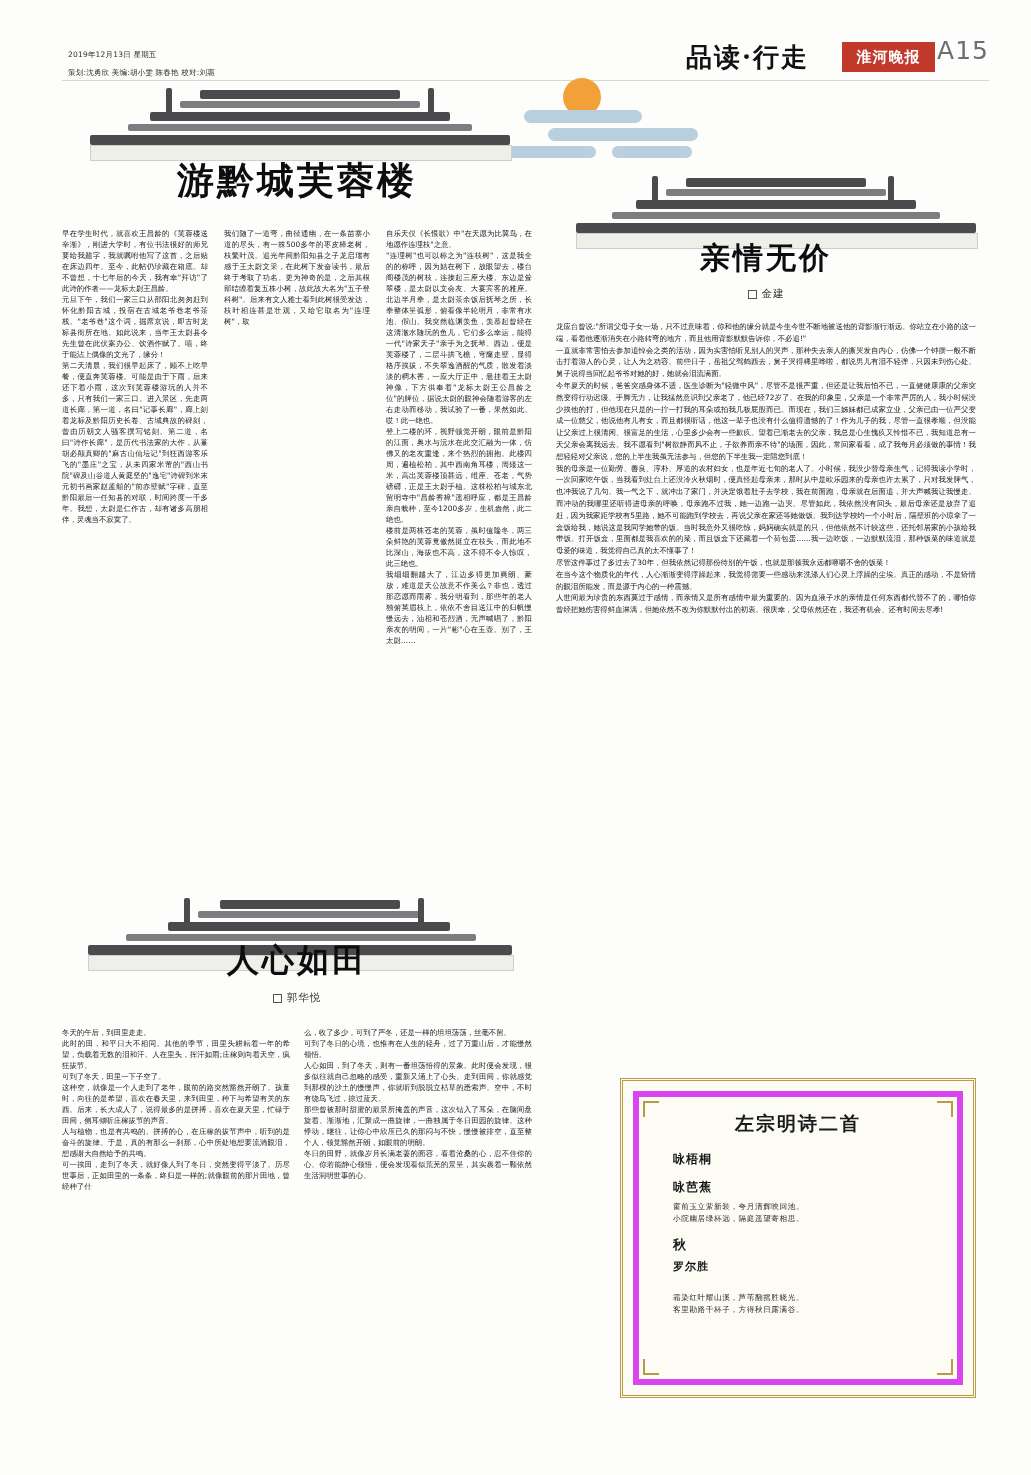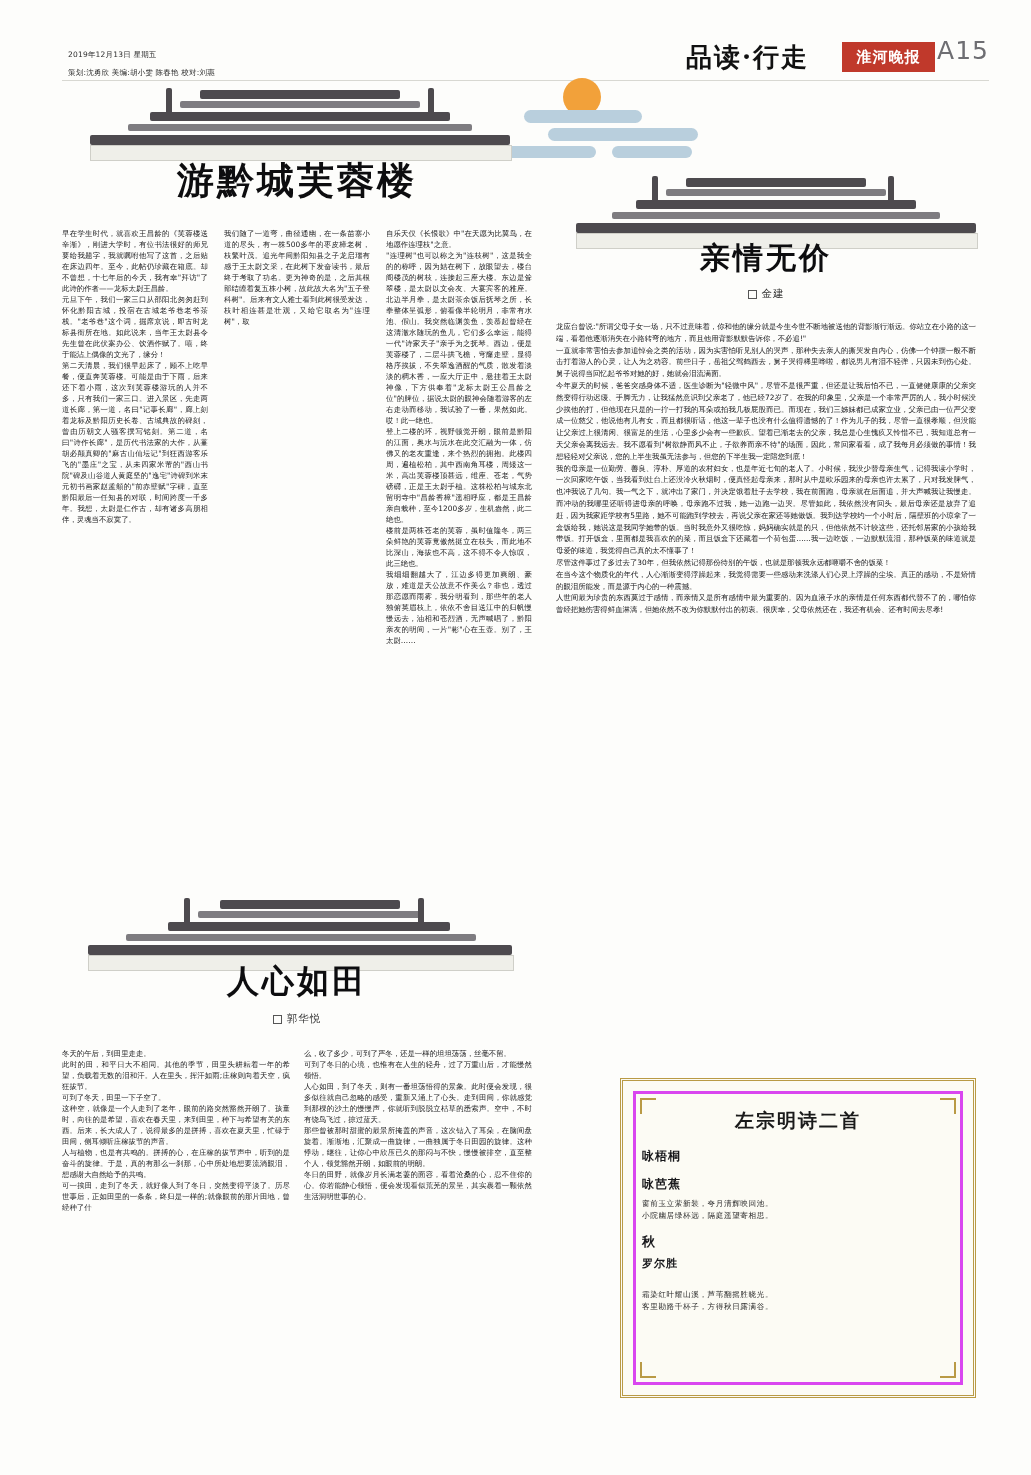--- a/index.html
+++ b/index.html
@@ -96,34 +96,34 @@
   #art-you-qian .col{height:690px;overflow:hidden;}
 
   
   #art-qin-qing{left:556px;top:238px;width:420px;}
   #art-qin-qing .headline{font-size:30px;letter-spacing:3px;}
   #art-qin-qing .body{
     margin-top:20px;font-size:7.4px;line-height:11.8px;text-align:justify;height:780px;overflow:hidden;
   }
 
   
-  #art-ren-xin{left:62px;top:960px;width:470px;}
+  #art-ren-xin{left:62px;top:939px;width:470px;}
   #art-ren-xin .headline{font-size:32px;letter-spacing:3px;}
   #art-ren-xin .cols{margin-top:22px;}
   #art-ren-xin .col{height:370px;overflow:hidden;}
 
   
   #poem-box{
     position:absolute;left:620px;top:1078px;width:356px;height:320px;
     border:3px double #b99a45;background:#fcfbf4;
     box-sizing:border-box;padding:10px;
   }
   #poem-box .inner{
-    border:3px solid #d946ef;width:100%;height:100%;box-sizing:border-box;
-    padding:14px 6px;position:relative;
+    border:6px solid #d946ef;width:100%;height:100%;box-sizing:border-box;
+    padding:14px 34px;position:relative;
   }
   .poem-title{
     text-align:center;font-size:19px;font-weight:bold;letter-spacing:2px;
     font-family:"DejaVu Serif","Liberation Serif",serif;color:#1a1a1a;margin-bottom:14px;
   }
   .poem{margin-bottom:11px;text-align:left;}
   .poem-name{font-size:12px;font-weight:bold;letter-spacing:1px;margin-bottom:5px;
     font-family:"DejaVu Serif","Liberation Serif",serif;}
   .poem-line{font-size:7.6px;line-height:12px;letter-spacing:.6px;color:#2a2a2a;}
   .poem-author{font-size:13px;font-weight:bold;letter-spacing:1px;margin-bottom:5px;

